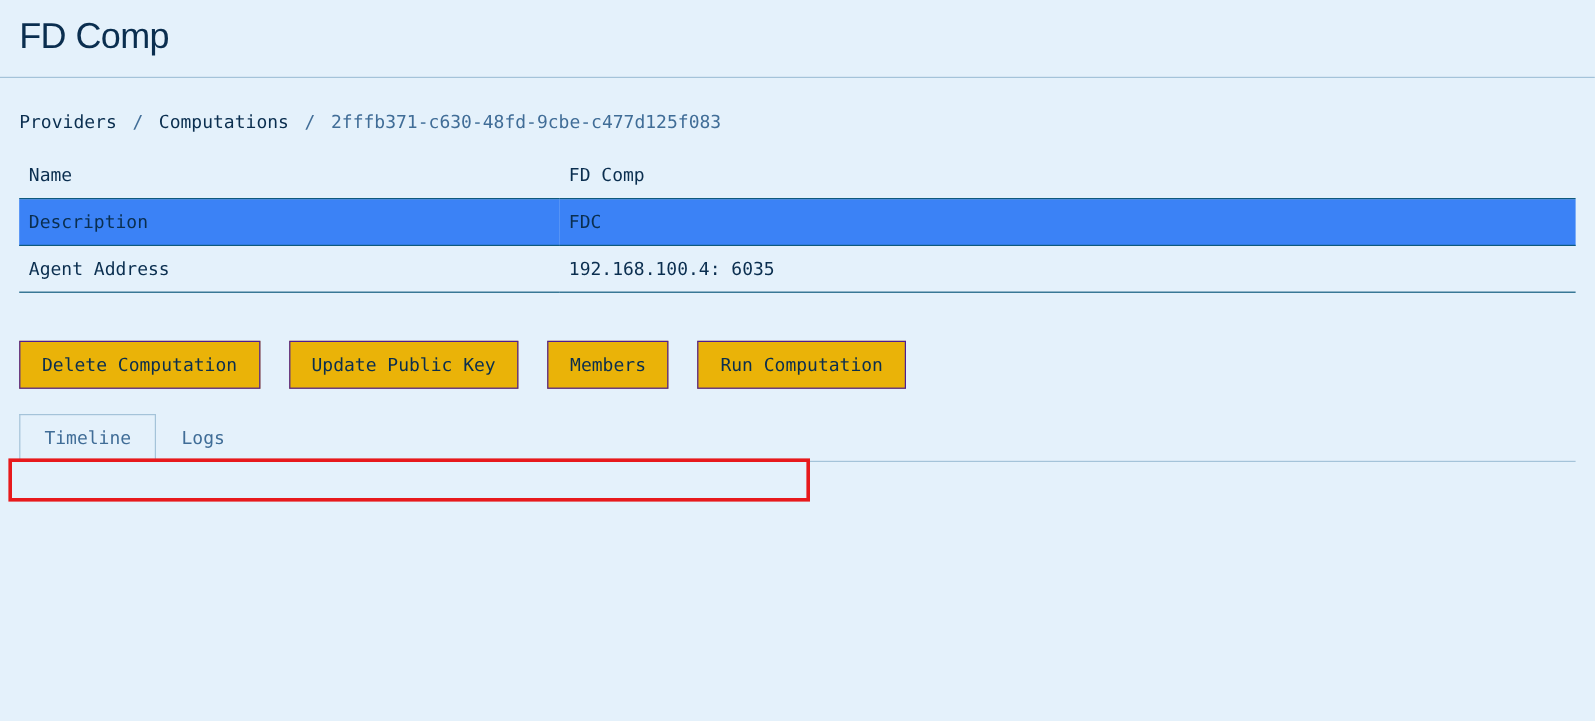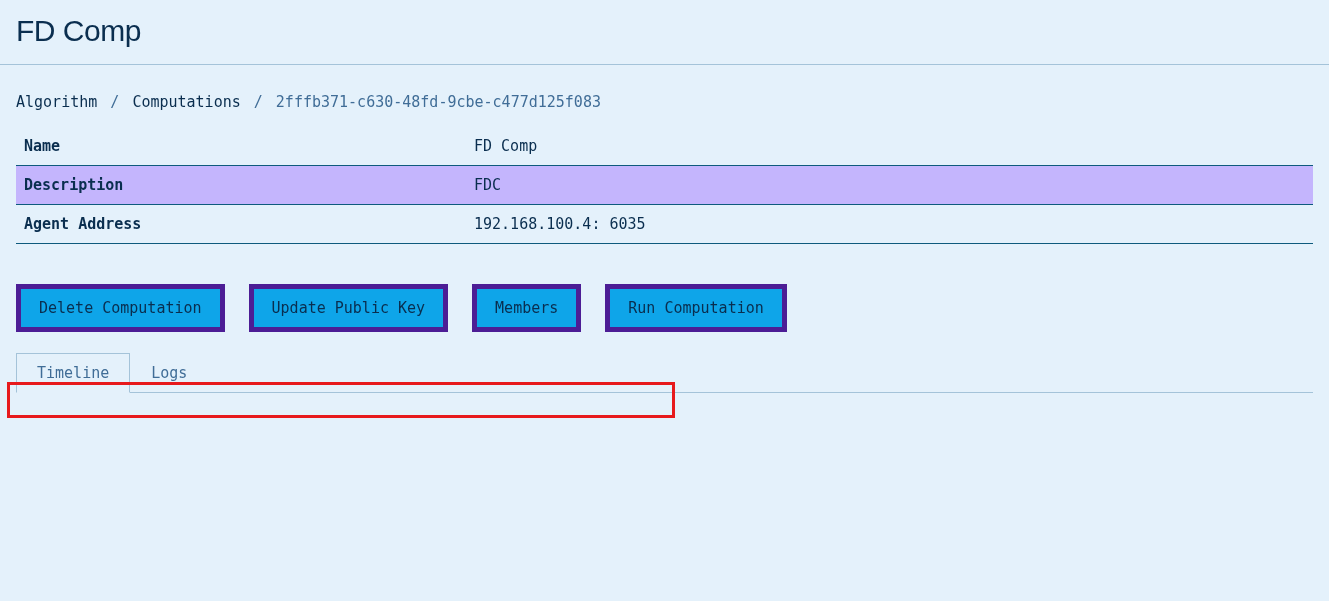--- a/index.html
+++ b/index.html
@@ -60,43 +60,43 @@
     }
     .details-table tr:first-child {
       border-top: none;
     }
     .details-table td {
       padding: 10px 8px;
       font-size: 15px;
       vertical-align: middle;
     }
     .details-table td.label {
-      font-weight: 700;
+      font-weight: 400;
       width: 450px;
       color: #0a2e4f;
     }
     .details-table td.value {
       color: #0a2e4f;
     }
     .row-alt {
-      background: #c4b5fd;
+      background: #3b82f6;
     }
     .highlight-box {
       position: absolute;
       border: 3px solid #e7191c;
       pointer-events: none;
     }
     .actions {
       padding: 40px 16px 0 16px;
       display: flex;
       gap: 24px;
     }
     .btn {
-      border: 5px solid #4c1d95;
-      background: #0ea5e9;
+      border: 1px solid #4c1d95;
+      background: #eab308;
       color: #0a2e4f;
       padding: 10px 18px;
       font-size: 15px;
       font-family: inherit;
       cursor: pointer;
     }
     .tabs {
       margin: 20px 16px 0 16px;
       display: flex;
       border-bottom: 1px solid #a4c3d9;
@@ -123,21 +123,21 @@
 </head>
 <body>
 
 <div class="wrapper">
   <div class="header">
     <h1 class="page-title">FD Comp</h1>
   </div>
   <hr class="divider">
 
   <nav class="breadcrumb">
-    <a>Algorithm</a>
+    <a>Providers</a>
     <span class="sep">/</span>
     <a>Computations</a>
     <span class="sep">/</span>
     <span class="current">2fffb371-c630-48fd-9cbe-c477d125f083</span>
   </nav>
 
   <table class="details-table">
     <tbody>
         <tr>
       <td class="label">Name</td>

